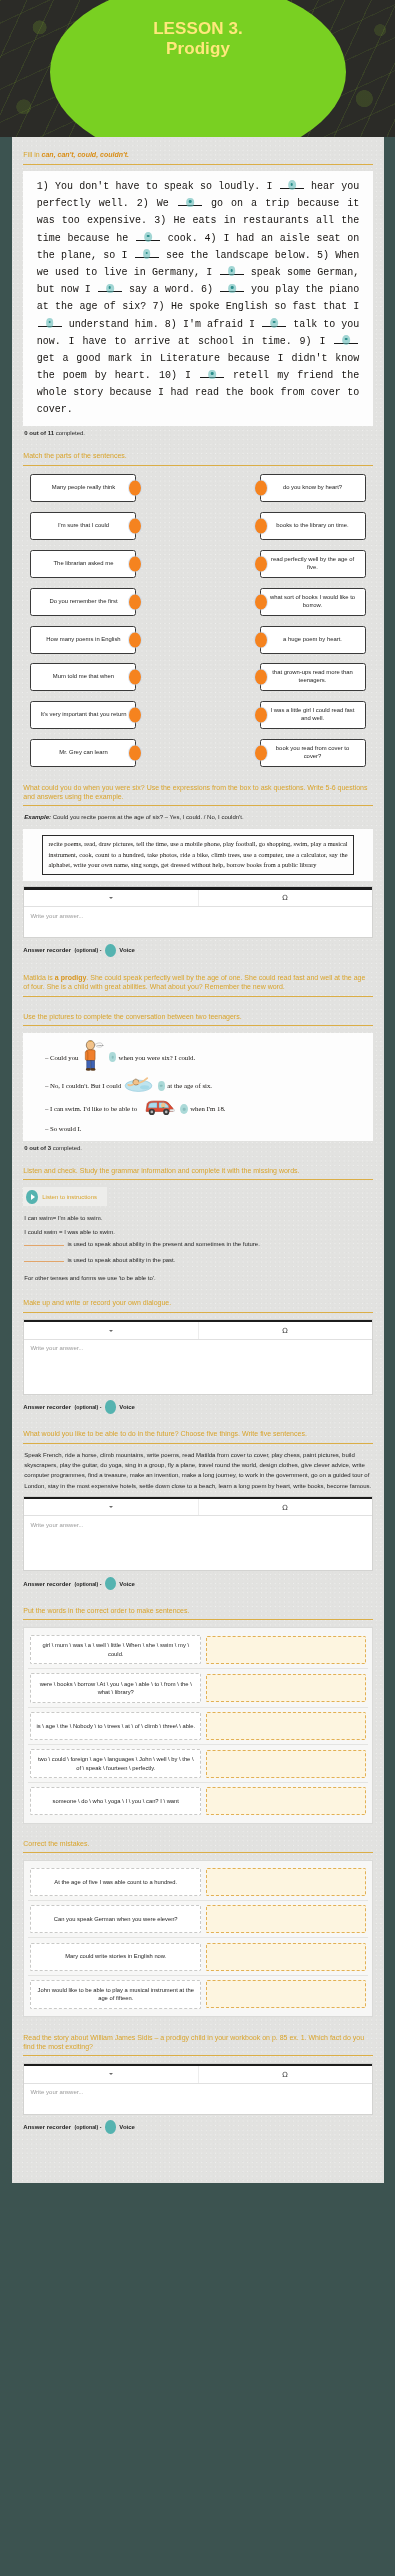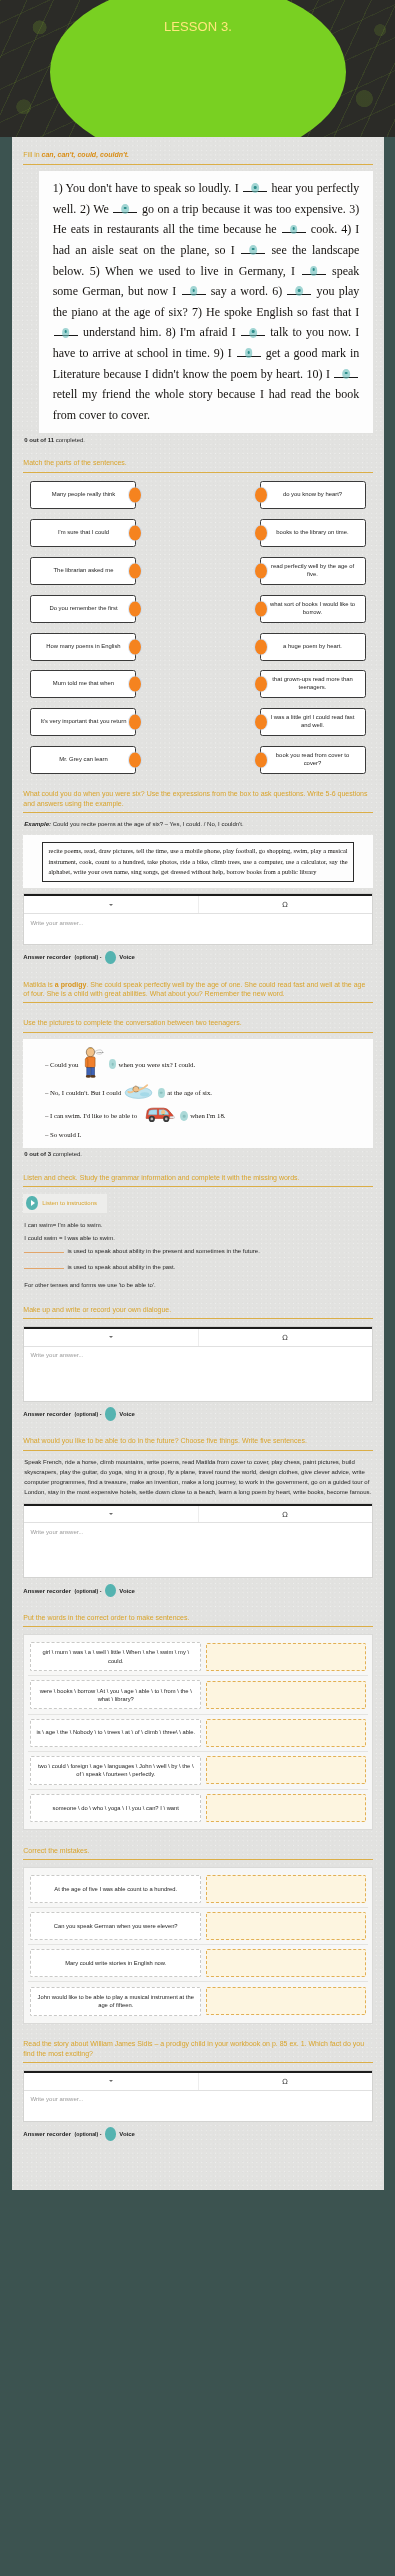--- a/index.html
+++ b/index.html
@@ -36,23 +36,23 @@
     transform:translateX(-50%);
     width:296px; height:180px;
     background:#79d022;
     border-radius:50%;
   }
   .hero-title{
     position:absolute;
     left:0; right:0; top:18.5px;
     text-align:center;
     color:#ffe87c;
-    font-size:13px;
+    font-size:17px;
     line-height:1.22;
-    font-weight:400;
+    font-weight:700;
     letter-spacing:0.1px;
   }
 
   
   .sheet{
     position:relative;
     width:372px;
     margin:0 auto;
     background:#e2e2e0;
     background-image:
@@ -77,26 +77,25 @@
     height:0.5px;
     background:#d9a42c;
     opacity:.85;
     margin:0 0 7.2px 0;
   }
 
   
   .scan{
     background:#fdfdfd;
     padding:6.7px 13.4px 7.7px 13.4px;
-    font-family:Liberation Serif, serif;
-    font-size:12px;
+    font-family:Liberation Mono, monospace;
+    font-size:10px;
     line-height:1.72;
     text-align:justify;
     color:#15120f;
-    margin-left:16px;
   }
   .scan .indent{ text-indent:11.3px; }
   .gapdot{
     display:inline-block;
     vertical-align:middle;
     position:relative;
     width:24px; height:5.7px;
     border-bottom:0.8px solid #1a1a1a;
     margin:0 1px;
   }
@@ -361,20 +360,21 @@
   .page-bottom{ height:13.4px; }
 </style>
 </head>
 <body>
 
 <div class="hero">
   <div class="hero-pattern"></div>
   <div class="hero-oval"></div>
   <div class="hero-title">
     <div>LESSON 3.</div>
+    <div>Prodigy</div>
   </div>
 </div>
 
 <div class="sheet">
 
   <div class="task">
     <p class="task-title">
       <span>Fill in </span><b>can, can't, could, couldn't.</b>
     </p>
     <div class="rule"></div>

